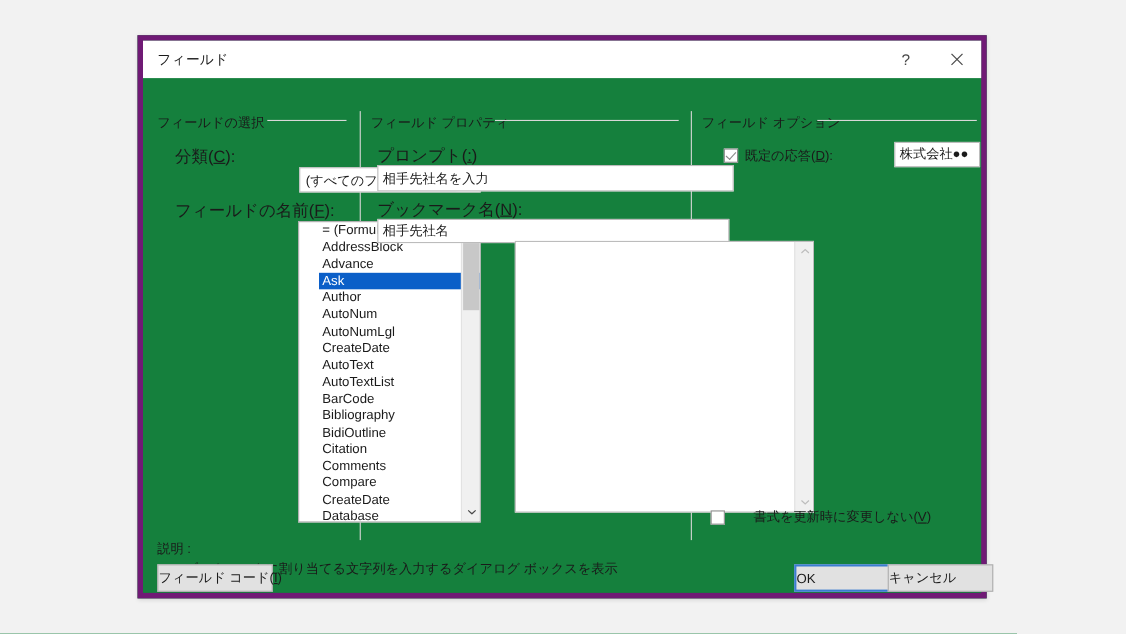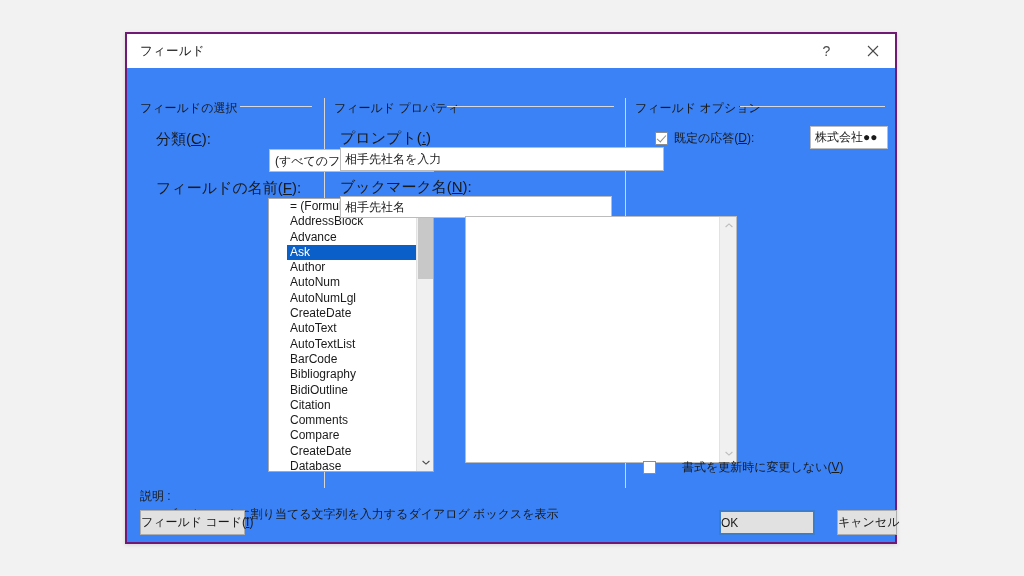--- a/index.html
+++ b/index.html
@@ -15,22 +15,22 @@
     position: relative;
   }
 
   
   #dialog {
     position: absolute;
     left: 125px;
     top: 32px;
     width: 772px;
     height: 512px;
-    background: #3b82f6;
-    border: 2px solid #701a75;
+    background: #15803d;
+    border: 5px solid #701a75;
     box-sizing: border-box;
     box-shadow: 0 1px 4px rgba(0,0,0,0.12);
   }
 
   
   #titlebar {
     position: absolute;
     left: 0; top: 0;
     width: 100%;
     height: 34px;
@@ -277,21 +277,21 @@
     justify-content: flex-start;
     height: 25px;
     white-space: nowrap;
   }
   .btn.default {
     background: #e1e1e1;
     border: 2px solid #3a7cd0;
   }
   #fieldcode-button { left: 13px;  top: 476px; width: 105px; }
   #ok-button       { left: 592px; top: 476px; width: 96px; }
-  #cancel-button   { left: 710px; top: 476px; width: 60px; }
+  #cancel-button   { left: 677px; top: 476px; width: 96px; }
 </style>
 </head>
 <body>
 
 <div id="dialog">
 
   <div id="titlebar">
     <div id="title-text">フィールド</div>
     <div class="titlebtn" id="help-button">
       <span id="help-glyph">?</span>
@@ -369,21 +369,21 @@
   <div class="lbl" style="left:213px; top:95px;">
     <span>プロンプト(</span><span class="acc">:</span><span>)</span>
   </div>
 
   <div class="textbox" style="left:213px; top:113px; width:324px; height:24px;">相手先社名を入力</div>
 
   <div class="lbl" style="left:213px; top:144px;">
     <span>ブックマーク名(</span><span class="acc">N</span><span>):</span>
   </div>
 
-  <div class="textbox" style="left:213px; top:162px; width:272px; height:22px;">相手先社名</div>
+  <div class="textbox" style="left:213px; top:162px; width:320px; height:22px;">相手先社名</div>
 
   <div id="prompt-history-list">
     <div id="bookmark-list"></div>
     <div class="vscroll">
       <div class="sb-arrow sb-up">
         <svg width="8" height="5" viewBox="0 0 8 5">
           <path d="M0.6 4 L4 0.9 L7.4 4" fill="none" stroke="#bdbdbd" stroke-width="1.1"></path>
         </svg>
       </div>
       <div class="sb-arrow sb-down">

